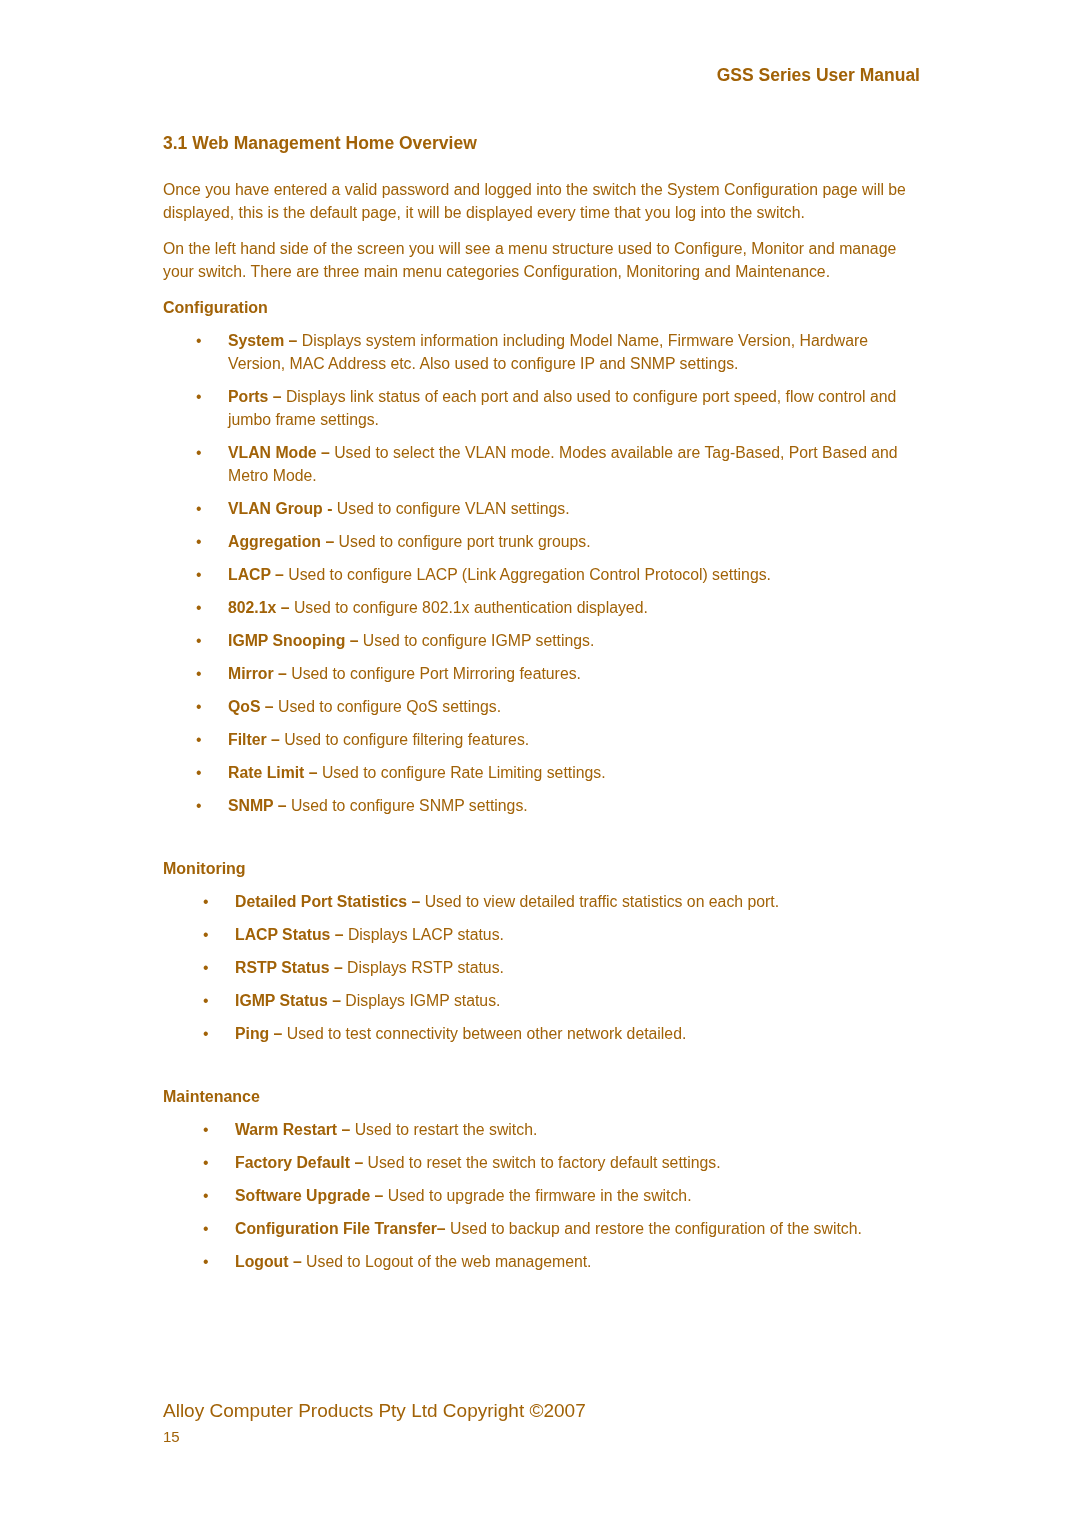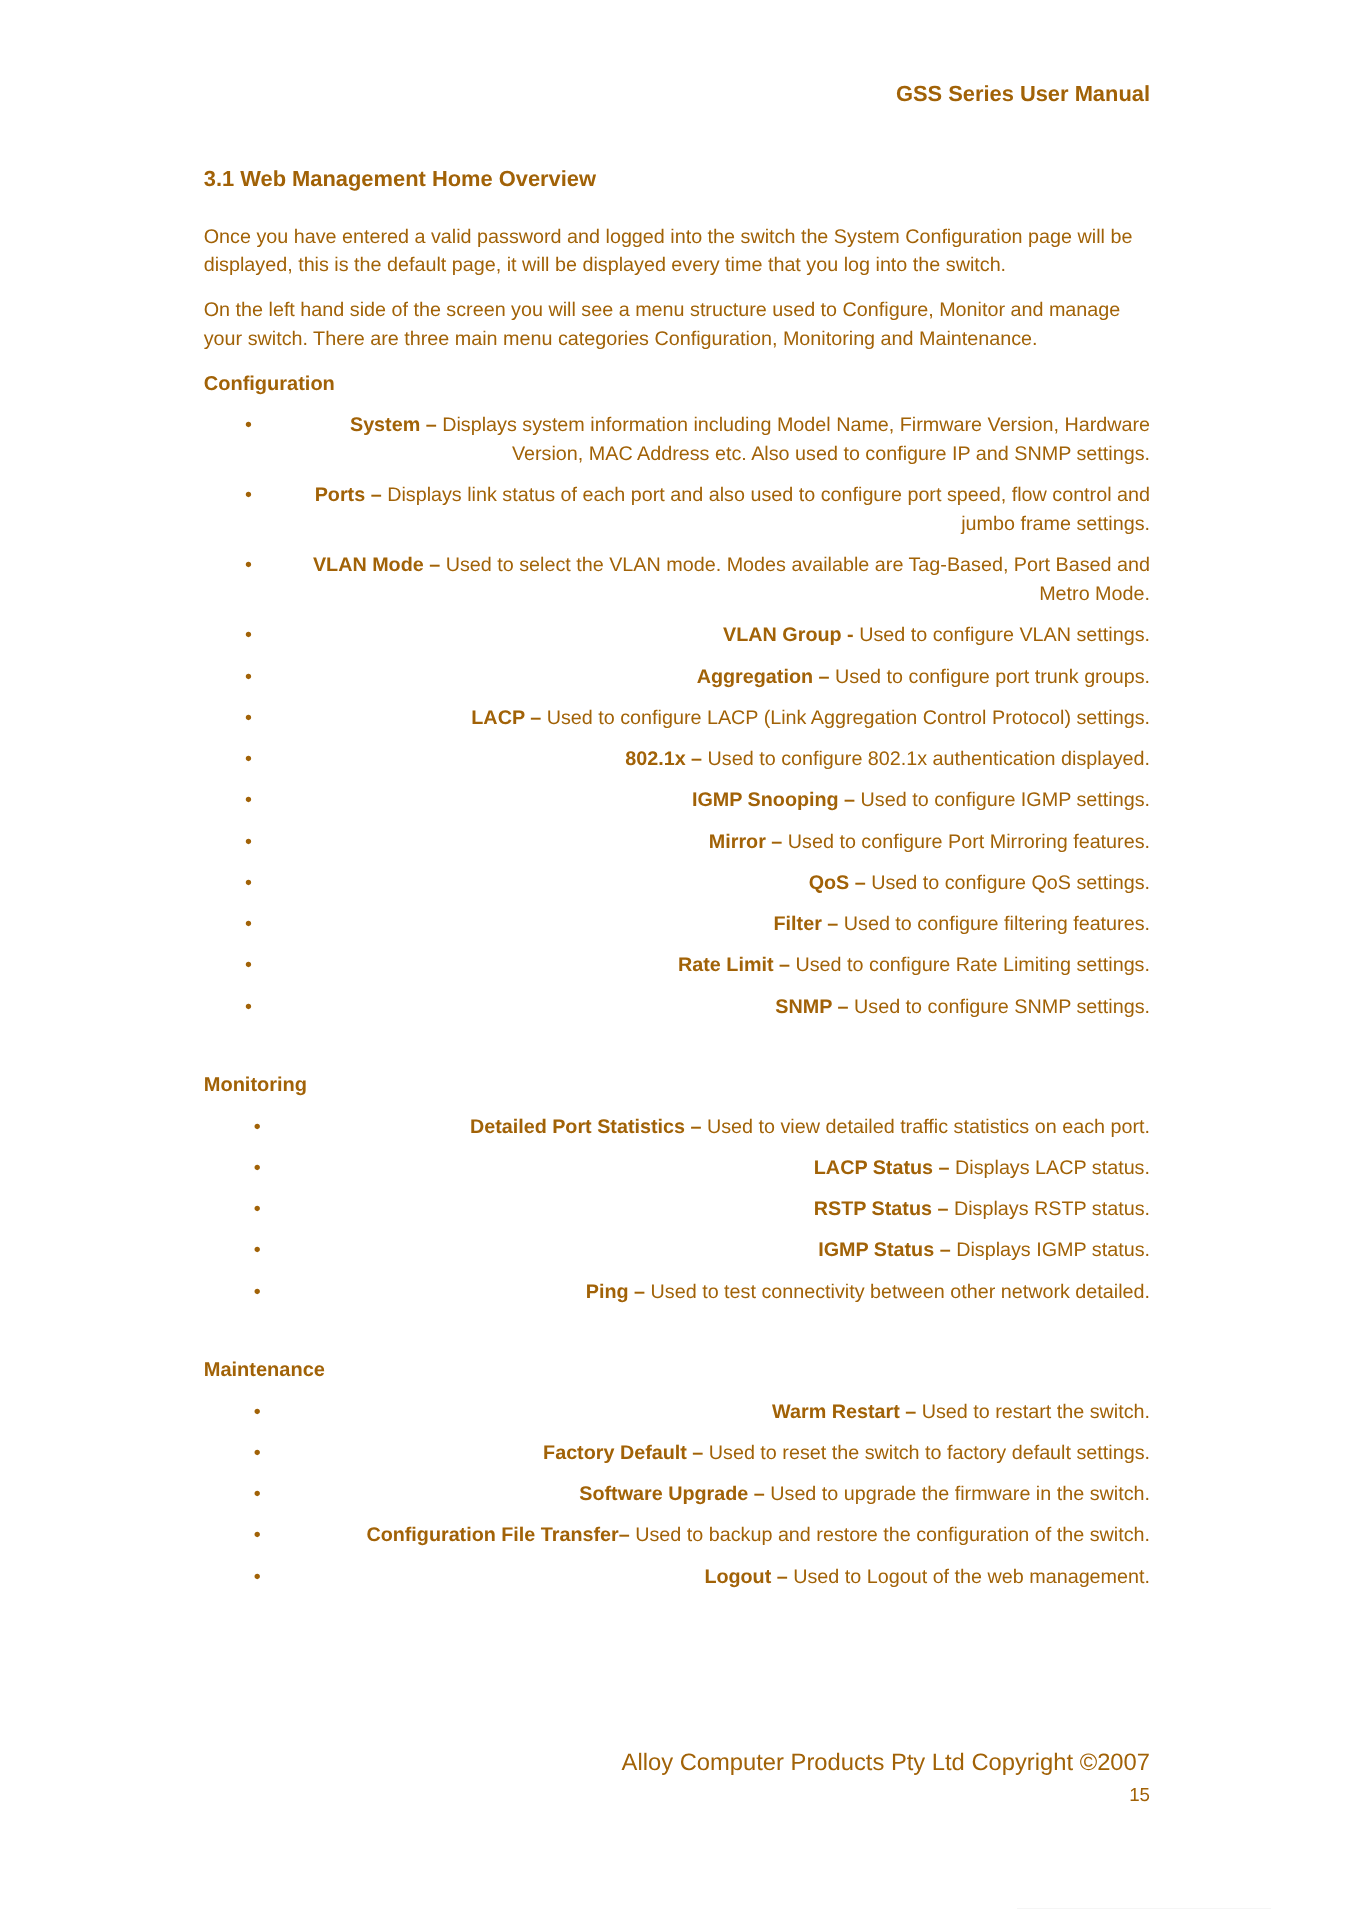--- a/index.html
+++ b/index.html
@@ -38,42 +38,41 @@
   .subheading {
     font-weight: bold;
     font-size: 16px;
     margin: 0 0 10px 0;
   }
   .subheading.gap { margin-top: 40px; }
   ul.bullets {
     list-style: none;
     margin: 0 0 0 0;
     padding: 0;
-    text-align: right;
   }
   ul.bullets li {
     position: relative;
     padding-left: 65px;
     margin-bottom: 10px;
   }
   ul.bullets li::before {
     content: "\2022";
     position: absolute;
     left: 33px;
     top: 0;
     font-size: 15.8px;
   }
   ul.bullets.indent2 li { padding-left: 72px; }
   ul.bullets.indent2 li::before { left: 40px; }
   .doc-footer {
     position: absolute;
     top: 1398px;
     left: 163px;
     right: 160px;
-    text-align: right;
+    text-align: left;
   }
   .copyright-line {
     font-size: 19px;
     line-height: 26px;
   }
   .page-number {
     font-family: Liberation Sans, sans-serif;
     font-size: 15px;
     line-height: 26px;
   }

